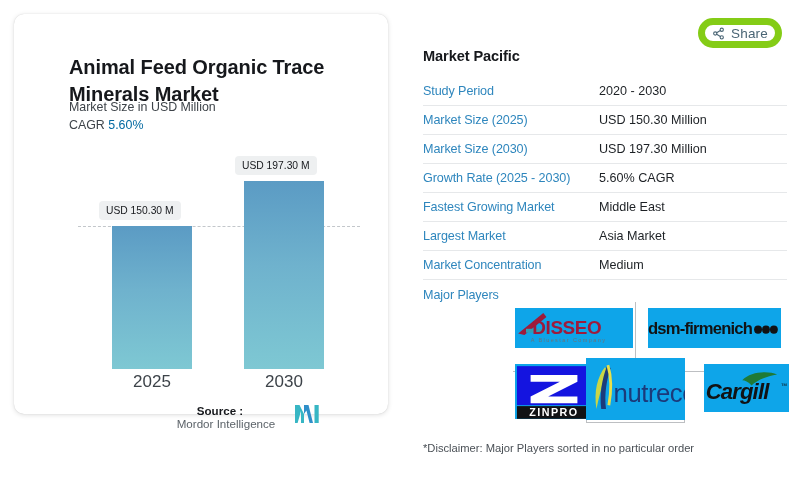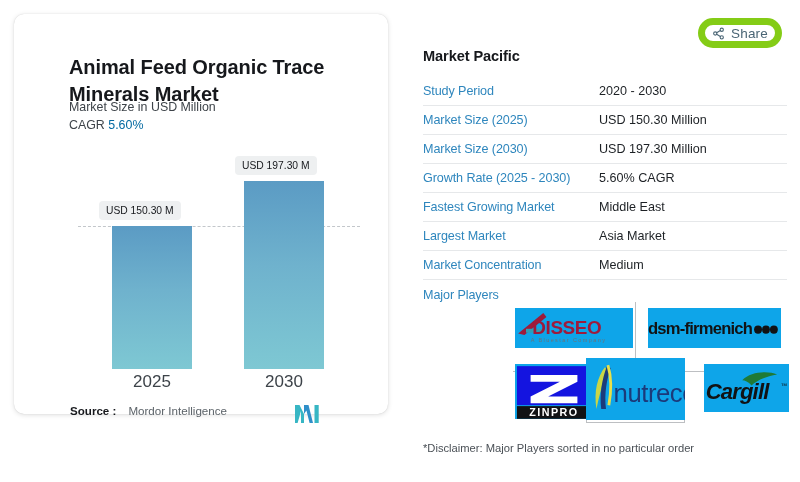--- a/index.html
+++ b/index.html
@@ -73,21 +73,21 @@
 
   .tick {
     position: absolute; top: 228px;
     font-size: 17px; color: #3d4349; text-align: center; width: 80px;
   }
   .tick-2025 { left: 58px; }
   .tick-2030 { left: 190px; }
 
   .src-row {
     position: absolute; left: 56px; top: 390px; width: 300px;
-    display: flex; align-items: center;
+    display: flex; align-items: center; flex-direction: column;
   }
   .src-lab { font-size: 11.6px; font-weight: bold; color: #16181c; }
   .src-val { font-size: 11.6px; color: #5c6369; margin-left: 12px; }
   .mi-logo { position: absolute; left: 225px; top: 1px; }
 
   
   .overview {
     position: absolute; left: 423px; top: 48px; width: 364px;
   }
   .ov-title {

